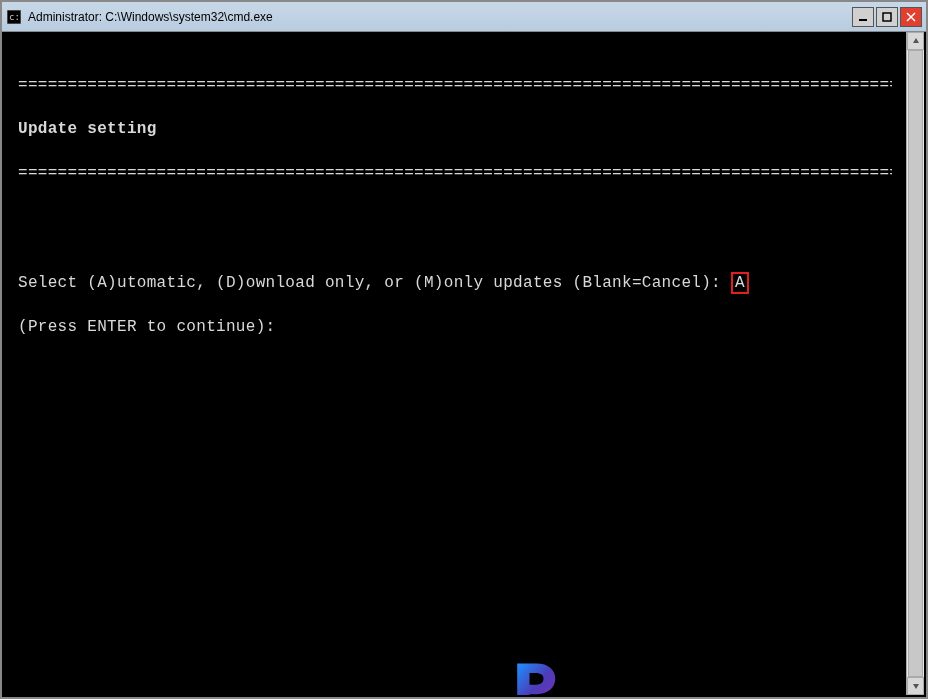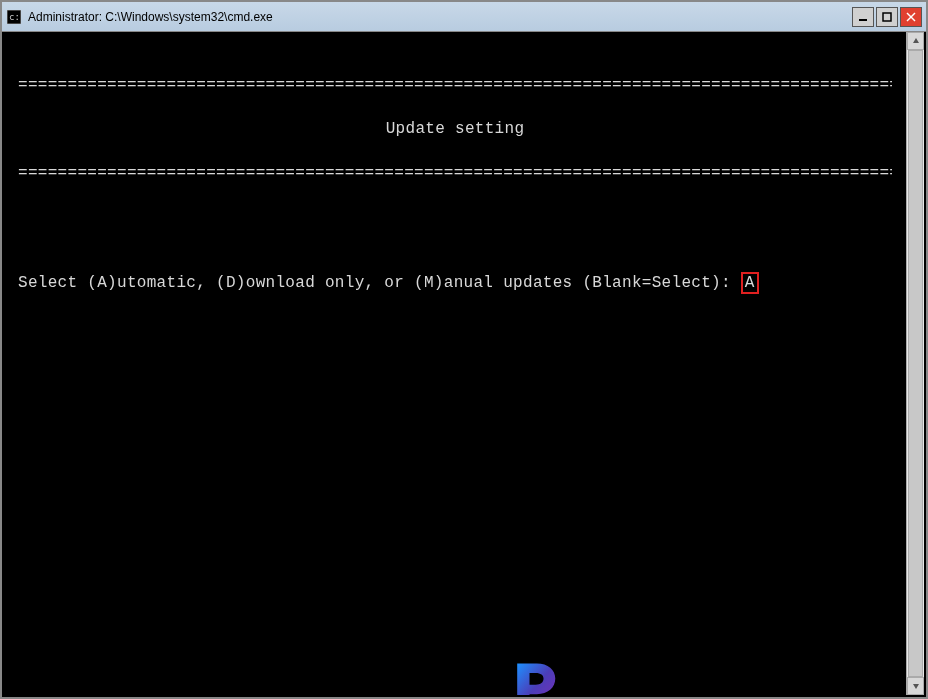--- a/index.html
+++ b/index.html
@@ -96,21 +96,22 @@
       top: 0; left: 1px; right: 1px;
       height: 100%;
       background: #c8c8c8;
       border: 1px solid #aaa;
     }
     .hr-line {
       overflow: hidden;
       text-overflow: clip;
     }
     .center-line {
-      text-align: center;
+      text-align: left;
+      font-weight: bold;
     }
     .highlight-box {
       border: 2px solid #e02020;
       display: inline-block;
       padding: 0 2px;
       margin-left: 0;
       line-height: 18px;
     }
     .logo {
       position: absolute;
@@ -155,21 +156,22 @@
   </div>
 
   <div class="content-wrap">
     <div class="terminal">
 <div class="hr-line">==============================================================================================</div>
 <div class="center-line">Update setting</div>
 <div class="hr-line">==============================================================================================</div>
 <div></div>
 <div></div>
 <div></div>
-<div><span>Select (A)utomatic, (D)ownload only, or (M)anual updates (Blank=Select): </span><span class="highlight-box">A</span></div>
+<div><span>Select (A)utomatic, (D)ownload only, or (M)only updates (Blank=Cancel): </span><span class="highlight-box">A</span></div>
+<div>(Press ENTER to continue):</div>
 
       <div class="logo">
         <svg width="56" height="56" viewBox="0 0 100 100">
           <defs>
             <linearGradient id="lg" x1="0" y1="0" x2="1" y2="1">
               <stop offset="0%" stop-color="#1e90ff"></stop>
               <stop offset="50%" stop-color="#4b3db8"></stop>
               <stop offset="100%" stop-color="#7b2fb8"></stop>
             </linearGradient>
           </defs>

